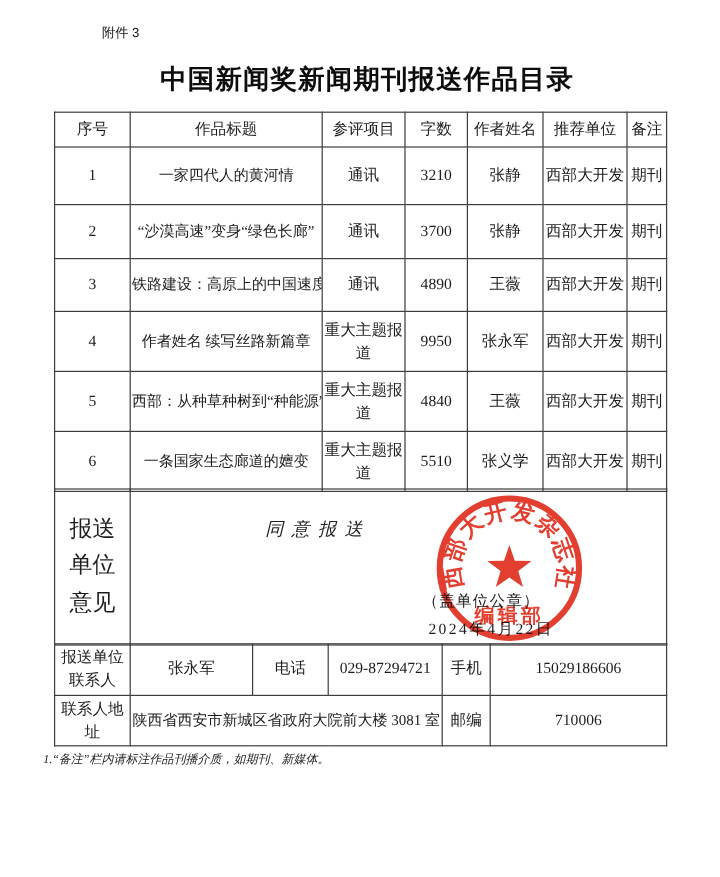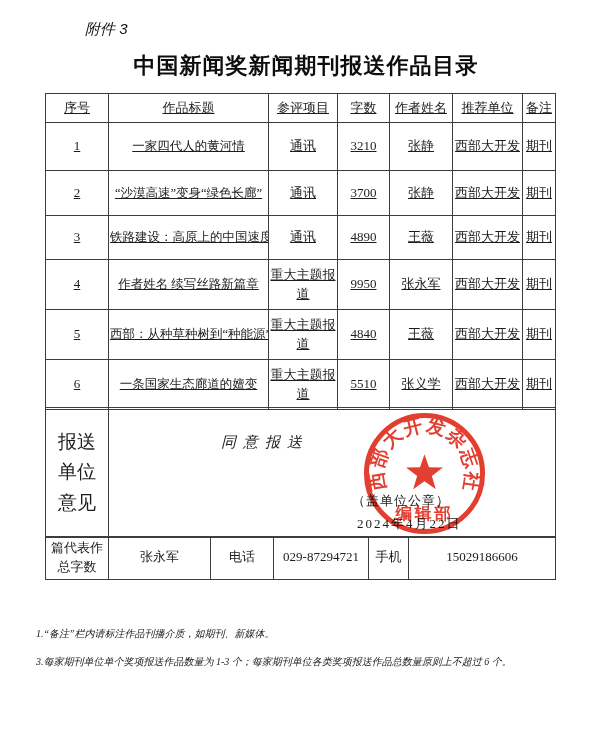--- a/index.html
+++ b/index.html
@@ -5,35 +5,35 @@
   * { box-sizing: border-box; margin: 0; padding: 0; }
   html,body { background:#ffffff; }
   body {
     width:600px; height:731px; position:relative;
     font-family:"Liberation Serif","DejaVu Serif",serif;
     color:#1c1c1c;
   }
   .attachment {
     position:absolute; left:85px; top:20px;
     font-family:"Liberation Sans","DejaVu Sans",sans-serif;
-    font-size:15px; color:#111;font-style:italic;
+    font-size:11px; color:#111;
   }
   .doc-title {
     position:absolute; left:0; top:51px; width:600px;
     text-align:center;
     font-family:"Liberation Sans","DejaVu Sans",sans-serif;
     font-weight:bold; font-size:22px; color:#0d0d0d; letter-spacing:1px;padding-left:12px;
   }
   table { border-collapse:collapse; table-layout:fixed; }
   td {
     border:1px solid #3d3d3d; text-align:center; vertical-align:middle;
     font-size:13px; color:#1c1c1c; padding:2px 1px; overflow:hidden;
     line-height:1.45;
   }
-  .tblA { position:absolute; left:45px; top:93px; width:511px;text-decoration:underline; }
+  .tblA { position:absolute; left:45px; top:93px; width:511px; }
   .tblB { position:absolute; left:45px; top:407px; width:511px; }
   .tblC { position:absolute; left:45px; top:536px; width:511px; }
   .title-cell { font-size:12.5px; white-space:nowrap; }
   .num-cell { font-size:13px; }
   .opinion-label { font-size:19px; line-height:1.6; padding:4px 8px; }
   .opinion-content { position:relative; vertical-align:top; text-align:left; }
   .approve-text {
     position:absolute; left:112px; top:24px;
     font-style:italic; font-size:15px; letter-spacing:7px; color:#222;text-align:center;
   }
@@ -164,26 +164,31 @@
   <colgroup>
     <col style="width:63px">
       <col style="width:102px">
       <col style="width:63px">
     <col style="width:95px">
       <col style="width:40px">
       <col style="width:147px">
   </colgroup>
   <tbody>
       <tr style="height:42px">
-    <td>篇代表作总字数</td>
+    <td>报送单位联系人</td>
     <td>张永军</td>
     <td>电话</td>
     <td>029-87294721</td>
     <td>手机</td>
     <td>15029186606</td>
   </tr>
+  <tr style="height:32px">
+    <td>联系人地址</td>
+    <td colspan="3" class="title-cell">陕西省西安市新城区省政府大院前大楼 3081 室</td>
+    <td>邮编</td>
+    <td>710006</td>
+  </tr>
 </tbody>
   </table>
 
 <div class="footnotes">
   <p>1.“备注”栏内请标注作品刊播介质，如期刊、新媒体。</p>
-  <p>3.每家期刊单位单个奖项报送作品数量为 1-3 个；每家期刊单位各类奖项报送作品总数量原则上不超过 6 个。</p>
 </div>
 
 </body></html>

